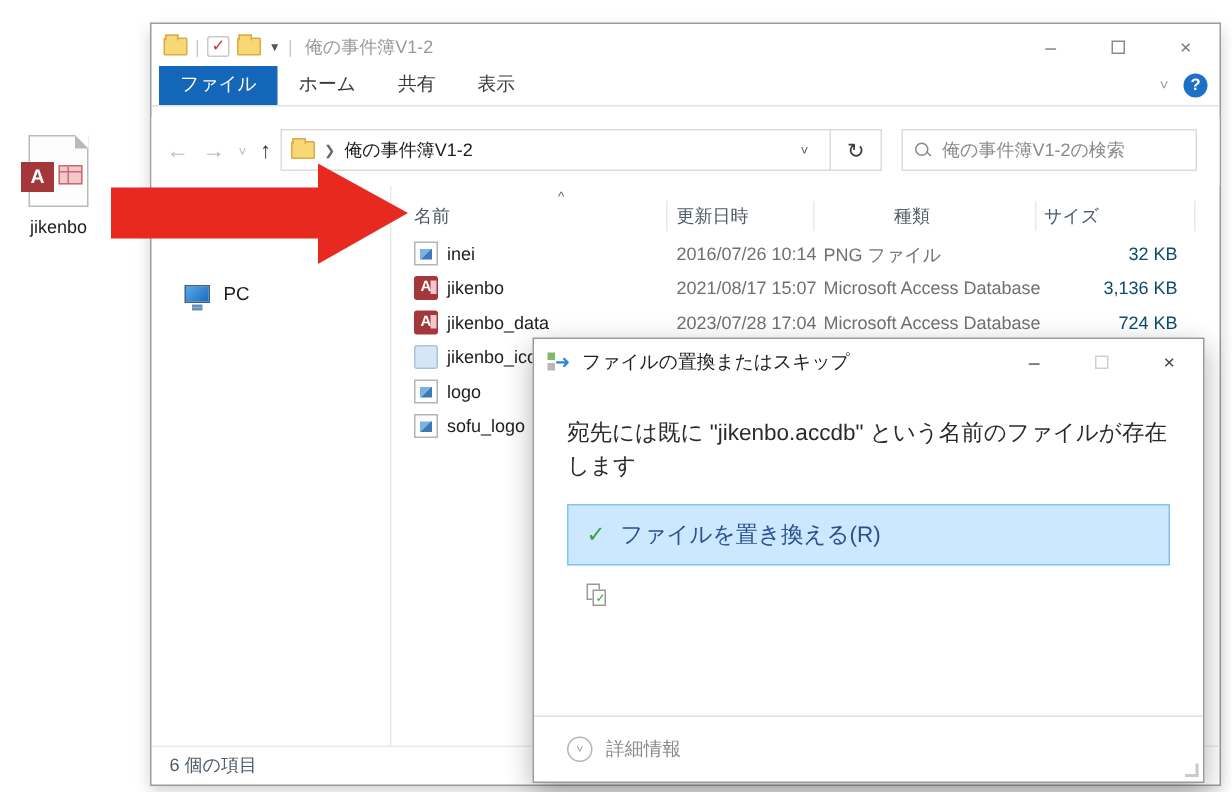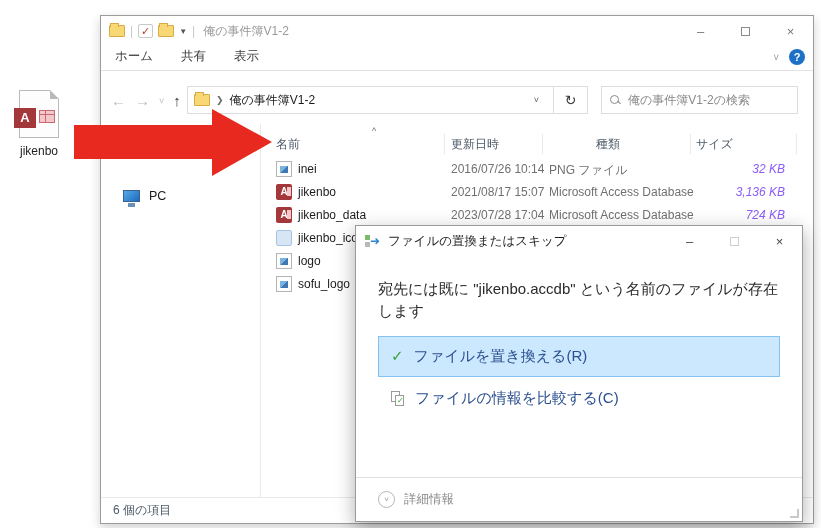--- a/index.html
+++ b/index.html
@@ -71,21 +71,21 @@
   .filelist { position:absolute; left:161px; top:0; right:0; bottom:0; }
   .cols-head { position:absolute; left:0; top:8px; right:0; height:24px; font-size:12px; color:#4c5a67; }
   .col-h { position:absolute; top:4px; }
   .col-line { position:absolute; top:2px; height:20px; border-left:1px solid #e9e9e9; }
   .sort-mark { position:absolute; font-size:9px; color:#6a6a6a; }
   .rows { position:absolute; left:0; top:34px; right:0; }
   .frow { position:relative; height:23px; font-size:12px; }
   .fcell-name { position:absolute; left:36px; top:4px; color:#1d1d1d; }
   .fcell-date { position:absolute; left:189px; top:4px; color:#707070; }
   .fcell-type { position:absolute; left:287px; top:4px; color:#707070; }
-  .fcell-size { position:absolute; right:28px; top:4px; color:#8b5cf6;font-style:italic; }
+  .fcell-size { position:absolute; right:28px; top:4px; color:#0c4a6e; }
   .ficon { position:absolute; left:14px; top:3px; width:16px; height:16px; }
   .ic-png { background:#fdfdfd; border:1px solid #b5b5b5; position:relative; }
   .ic-png:after { content:""; position:absolute; left:3px; top:4px; width:8px; height:7px; background:linear-gradient(135deg,#7ab3e0 50%,#3f78b5 50%); }
   .ic-acc { background:#a4373a; border-radius:2px; color:#fff; font-size:10px; font-weight:bold; text-align:center; line-height:15px; position:relative; }
   .ic-acc:after { content:""; position:absolute; right:1px; top:3px; width:4px; height:9px; background:#f4c7cb; }
   .ic-ico { background:#d7e6f5; border:1px solid #a8c4de; border-radius:2px; }
 
   .statusbar { position:absolute; left:0; bottom:0; right:0; height:26px; border-top:1px solid #e9e9e9; display:flex; align-items:center; padding-left:12px; font-size:12px; color:#4c5a67; }
 
   
@@ -144,20 +144,21 @@
     <div class="win-controls">
       <div class="win-btn">–</div>
       <div class="win-btn">
           <div class="max-box"></div>
         </div>
       <div class="win-btn">×</div>
     </div>
   </div>
 
   <div class="ribbon-tabs">
+    <div class="tab file">ファイル</div>
     <div class="tab">ホーム</div>
     <div class="tab">共有</div>
     <div class="tab">表示</div>
   </div>
   <div class="ribbon-right">
     <span class="rib-chev">˅</span>
     <div class="help-btn">?</div>
   </div>
 
   <div class="addressbar">
@@ -275,21 +276,20 @@
       <span>ファイルを置き換える(R)</span>
     </div>
 
 
     <div class="opt opt-plain" style="margin-top:2px;">
       <div class="cmp-ic">
         <div class="p1"></div>
           <div class="p2"></div>
         <span class="ck">✓</span>
       </div>
-      <span>ファイルの情報を比較する(C)</span>
     </div>
   </div>
 
   <div class="dlg-footer">
     <div class="chev-circle">˅</div>
     <span class="details-label">詳細情報</span>
     <div class="resize-grip"></div>
   </div>
 </div>
 

